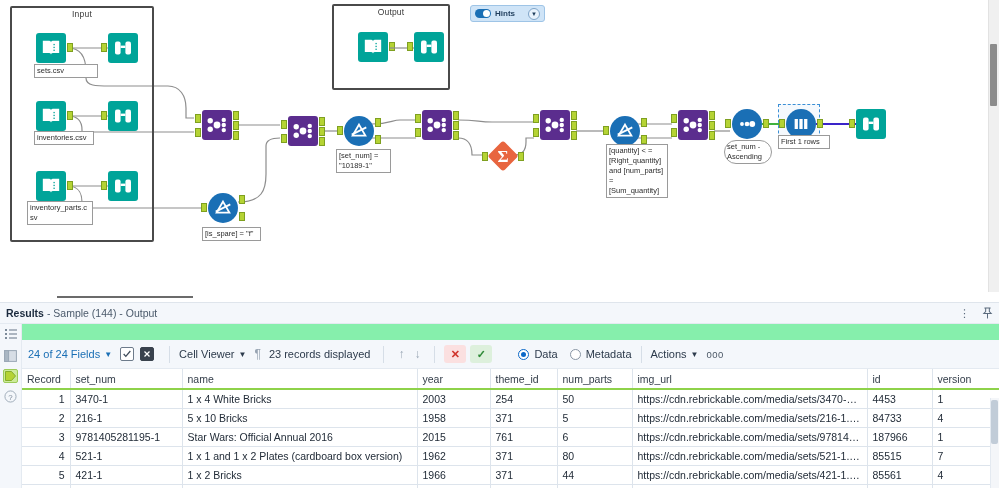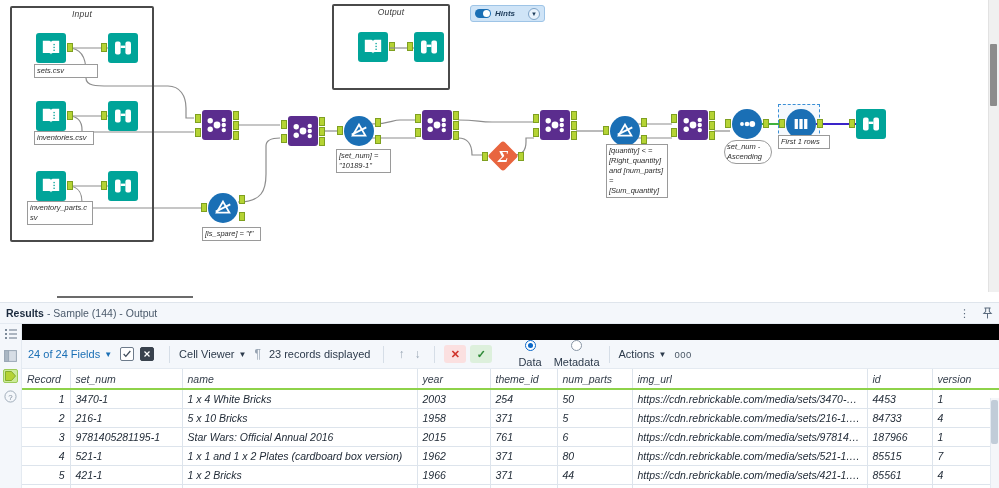--- a/index.html
+++ b/index.html
@@ -13,21 +13,20 @@
     color: #20252b;
   }
   #app { position: relative; width: 999px; height: 488px; }
 
   
   #canvas {
     position: absolute; left: 0; top: 0;
     width: 999px; height: 292px;
     background: #ffffff;
     overflow: hidden;
-    font-style: italic;
   }
   #canvas-scroll-track {
     position: absolute; right: 0; top: 0; width: 11px; height: 292px;
     background: #f0f0f0; border-left: 1px solid #e2e2e2;
   }
   #canvas-scroll-thumb {
     position: absolute; right: 2px; top: 44px; width: 7px; height: 62px;
     background: #8c8c8c; border-radius: 1px;
   }
 
@@ -113,21 +112,21 @@
     background: #ffffff;
   }
   #splitter .grip {
     position: absolute; left: 57px; top: 4px; width: 136px; height: 2px;
     background: #6b6b6b;
   }
 
   
   #results {
     position: absolute; left: 0; top: 302px; width: 999px; height: 186px;
-    background: #000000;
+    background: #86efac;
     border-top: 1px solid #dfe5ec;
   }
   #results-header {
     position: relative; height: 21px;
     background: #f4f7fb;
     border-bottom: 1px solid #e4eaf1;
     display: flex; align-items: center;
     padding-left: 6px;
   }
   #results-header .rt { font-size: 10.5px; font-weight: bold; color: #1b2a3d; }
@@ -187,35 +186,35 @@
     height: 19px; width: 200px; background: #eef2f7; border-radius: 3px;
     display: flex; align-items: center; padding: 0 7px; gap: 5px;
     margin-left: 10px; color: #7b8795;
   }
   #search-box input {
     border: 0; background: transparent; outline: none;
     font-family: inherit; font-size: 10.5px; color: #2c3a4b; width: 100%;
   }
   #search-box input::placeholder { color: #7b8795; }
 
-  .radio-wrap { display:flex; align-items:center; gap:5px; margin-left: 12px; flex-direction: column; }
+  .radio-wrap { display:flex; align-items:center; gap:5px; margin-left: 12px; }
   .radio {
     width: 11px; height: 11px; border-radius: 50%;
     border: 1.5px solid #8996a5; background:#fff; position: relative;
   }
   .radio.on { border-color: #0b68c8; }
   .radio.on::after {
     content:""; position:absolute; left:2px; top:2px;
     width: 5px; height: 5px; border-radius: 50%; background:#0b68c8;
   }
   .radio-lbl { font-size: 11px; color: #2c3a4b; }
   .tb-000 { font-size: 9.5px; color: #4a5765; letter-spacing: .5px; }
 
   
-  #grid-wrap { position: absolute; left:0; right:0; top:29px; bottom:0; overflow:hidden; background:#fff;font-style:italic; }
+  #grid-wrap { position: absolute; left:0; right:0; top:29px; bottom:0; overflow:hidden; background:#fff; }
   table#grid { border-collapse: collapse; width: 977px; table-layout: fixed; }
   table#grid th, table#grid td {
     border-right: 1px solid #dde4ec;
     border-bottom: 1px solid #dde4ec;
     font-size: 10.5px; color: #222c38;
     padding: 0 5px; height: 19px; text-align: left;
     overflow: hidden; white-space: nowrap; text-overflow: ellipsis;
     font-weight: normal;
   }
   table#grid th {

